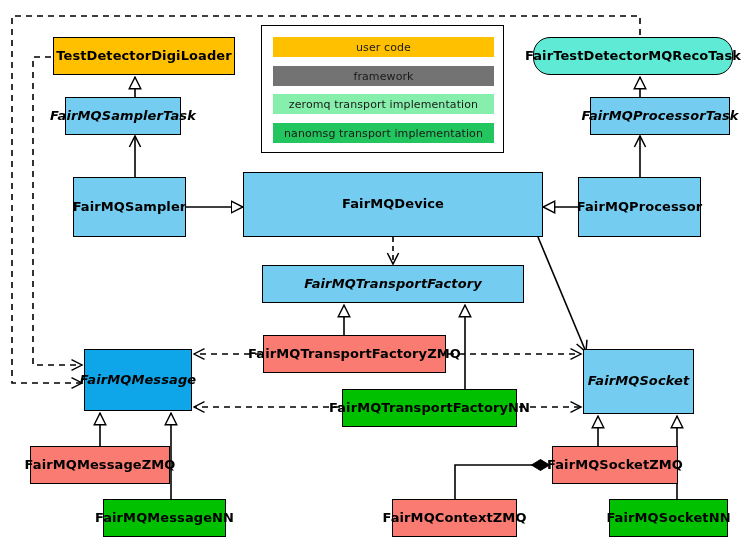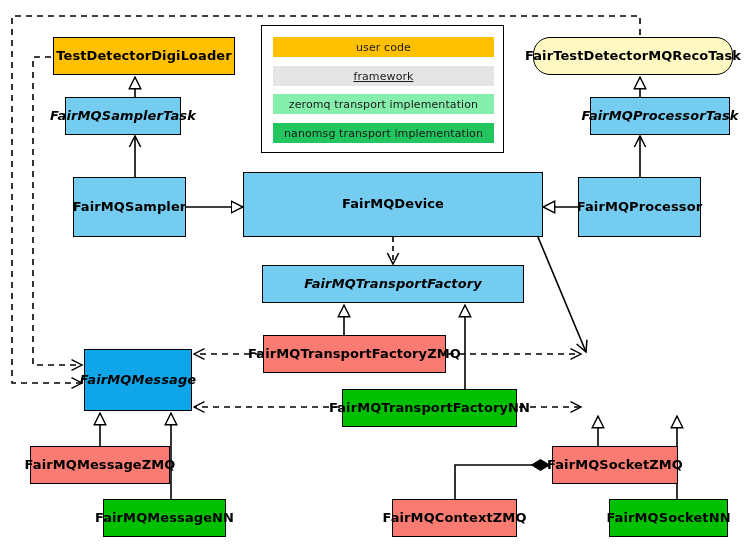--- a/index.html
+++ b/index.html
@@ -116,36 +116,37 @@
       <line x1="598" y1="446" x2="598" y2="416" marker-end="url(#hollowTri)"></line>
 
       <line x1="677" y1="499" x2="677" y2="416" marker-end="url(#hollowTri)"></line>
 
       <path d="M455,499 L455,465 L550,465" marker-end="url(#filledDiamond)"></path>
 
     </g>
   </svg>
 
   <div class="node" style="left:53px;  top:37px;  width:182px; height:38px; background:#FFC000;">TestDetectorDigiLoader</div>
-  <div class="node" style="left:533px; top:37px;  width:200px; height:38px; background:#fef9c3;border-radius:17px;">FairTestDetectorMQRecoTask</div>
+  <div class="node" style="left:533px; top:37px;  width:200px; height:38px; background:#5eead4;border-radius:17px;">FairTestDetectorMQRecoTask</div>
   <div class="node abstract" style="left:65px;  top:97px;  width:116px; height:38px; background:#74CCF0;">FairMQSamplerTask</div>
   <div class="node abstract" style="left:570px; top:97px;  width:140px; height:38px; background:#74CCF0;margin-left:20px;">FairMQProcessorTask</div>
   <div class="node" style="left:73px;  top:177px; width:113px; height:60px; background:#74CCF0;">FairMQSampler</div>
   <div class="node" style="left:243px; top:172px; width:300px; height:65px; background:#74CCF0;">FairMQDevice</div>
   <div class="node" style="left:578px; top:177px; width:123px; height:60px; background:#74CCF0;">FairMQProcessor</div>
   <div class="node abstract" style="left:262px; top:265px; width:262px; height:38px; background:#74CCF0;">FairMQTransportFactory</div>
   <div class="node" style="left:263px; top:335px; width:183px; height:38px; background:#FA7B72;">FairMQTransportFactoryZMQ</div>
   <div class="node" style="left:342px; top:389px; width:175px; height:38px; background:#00C000;">FairMQTransportFactoryNN</div>
   <div class="node abstract" style="left:84px;  top:349px; width:108px; height:62px; background:#0ea5e9;">FairMQMessage</div>
+  <div class="node abstract" style="left:583px; top:349px; width:111px; height:65px; background:#74CCF0;">FairMQSocket</div>
   <div class="node" style="left:30px;  top:446px; width:140px; height:38px; background:#FA7B72;">FairMQMessageZMQ</div>
   <div class="node" style="left:103px; top:499px; width:123px; height:38px; background:#00C000;">FairMQMessageNN</div>
   <div class="node" style="left:552px; top:446px; width:126px; height:38px; background:#FA7B72;">FairMQSocketZMQ</div>
   <div class="node" style="left:609px; top:499px; width:119px; height:38px; background:#00C000;">FairMQSocketNN</div>
   <div class="node" style="left:392px; top:499px; width:125px; height:38px; background:#FA7B72;">FairMQContextZMQ</div>
 
   <div class="legend-box" style="left:261px; top:25px; width:243px; height:128px;">
     <div class="legend-row" style="left:11px; top:11px;  width:221px; height:20px; background:#FFC000;">user code</div>
-    <div class="legend-row" style="left:11px; top:40px;  width:221px; height:20px; background:#e5e5e5;text-decoration:underline;">framework</div>
+    <div class="legend-row" style="left:11px; top:40px;  width:221px; height:20px; background:#737373;">framework</div>
     <div class="legend-row" style="left:11px; top:68px;  width:221px; height:20px; background:#86efac;">zeromq transport implementation</div>
     <div class="legend-row" style="left:11px; top:97px;  width:221px; height:20px; background:#22c55e;">nanomsg transport implementation</div>
   </div>
 
 </div>
 
 </body></html>

